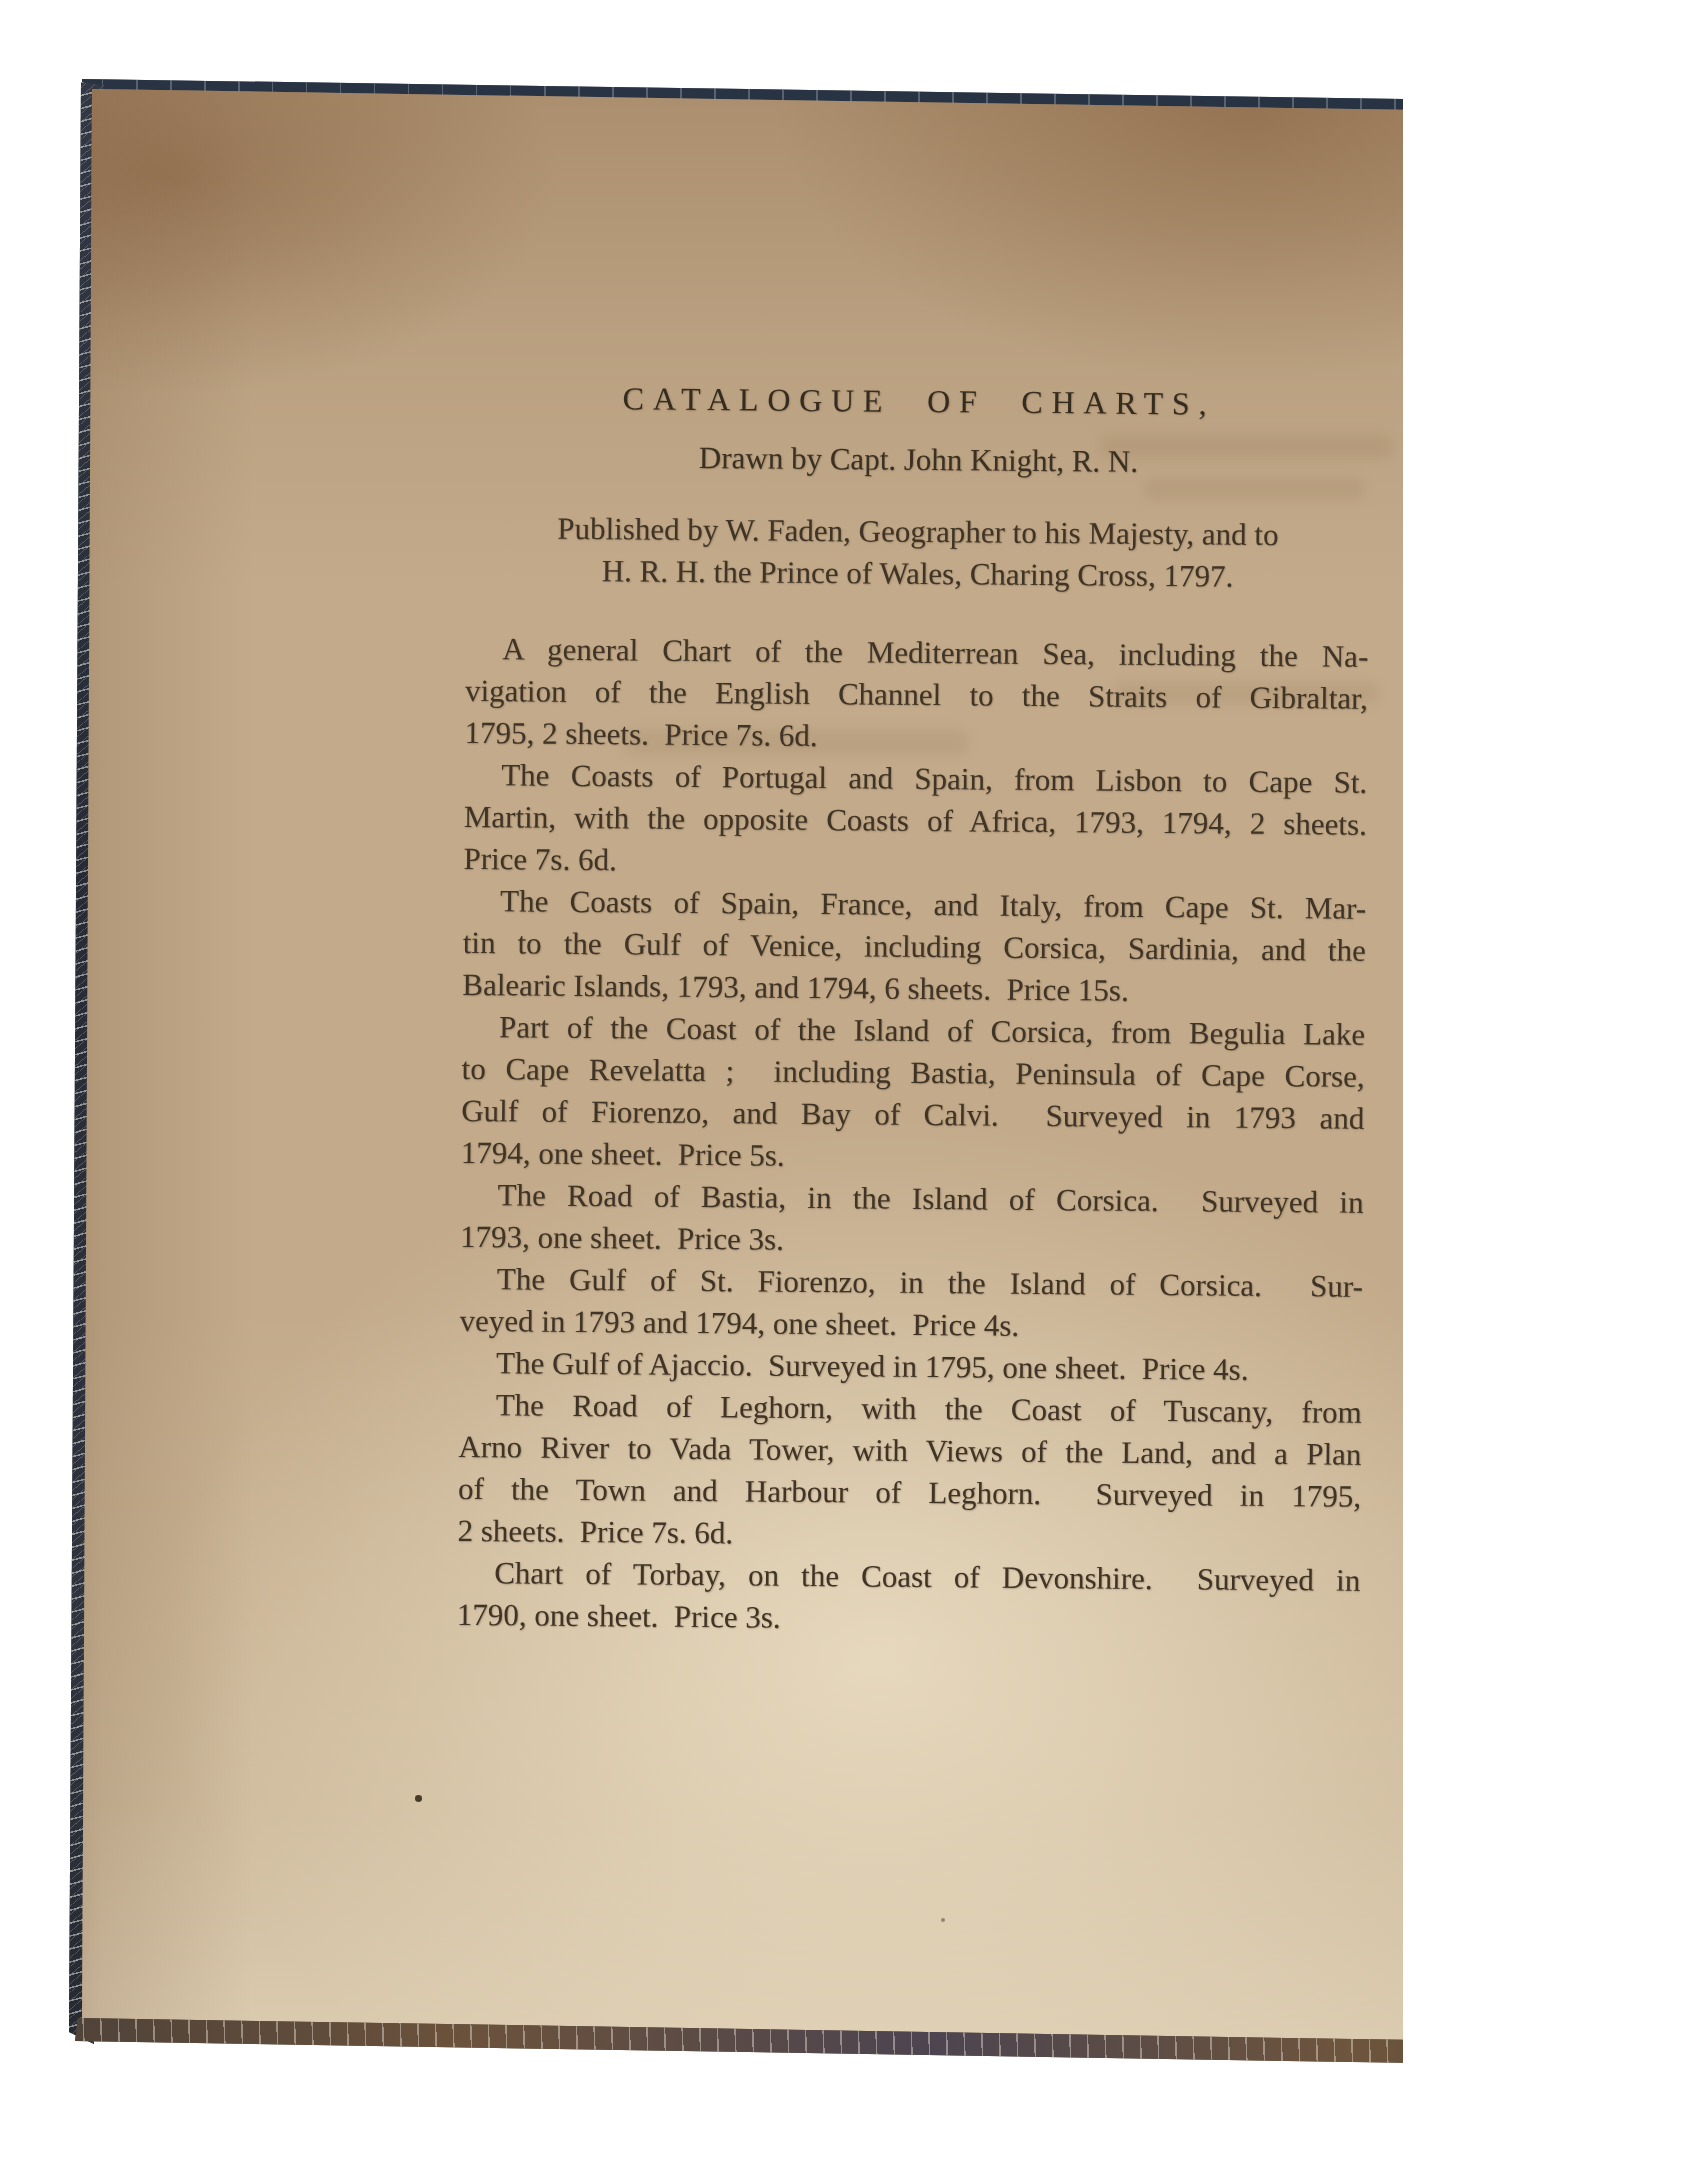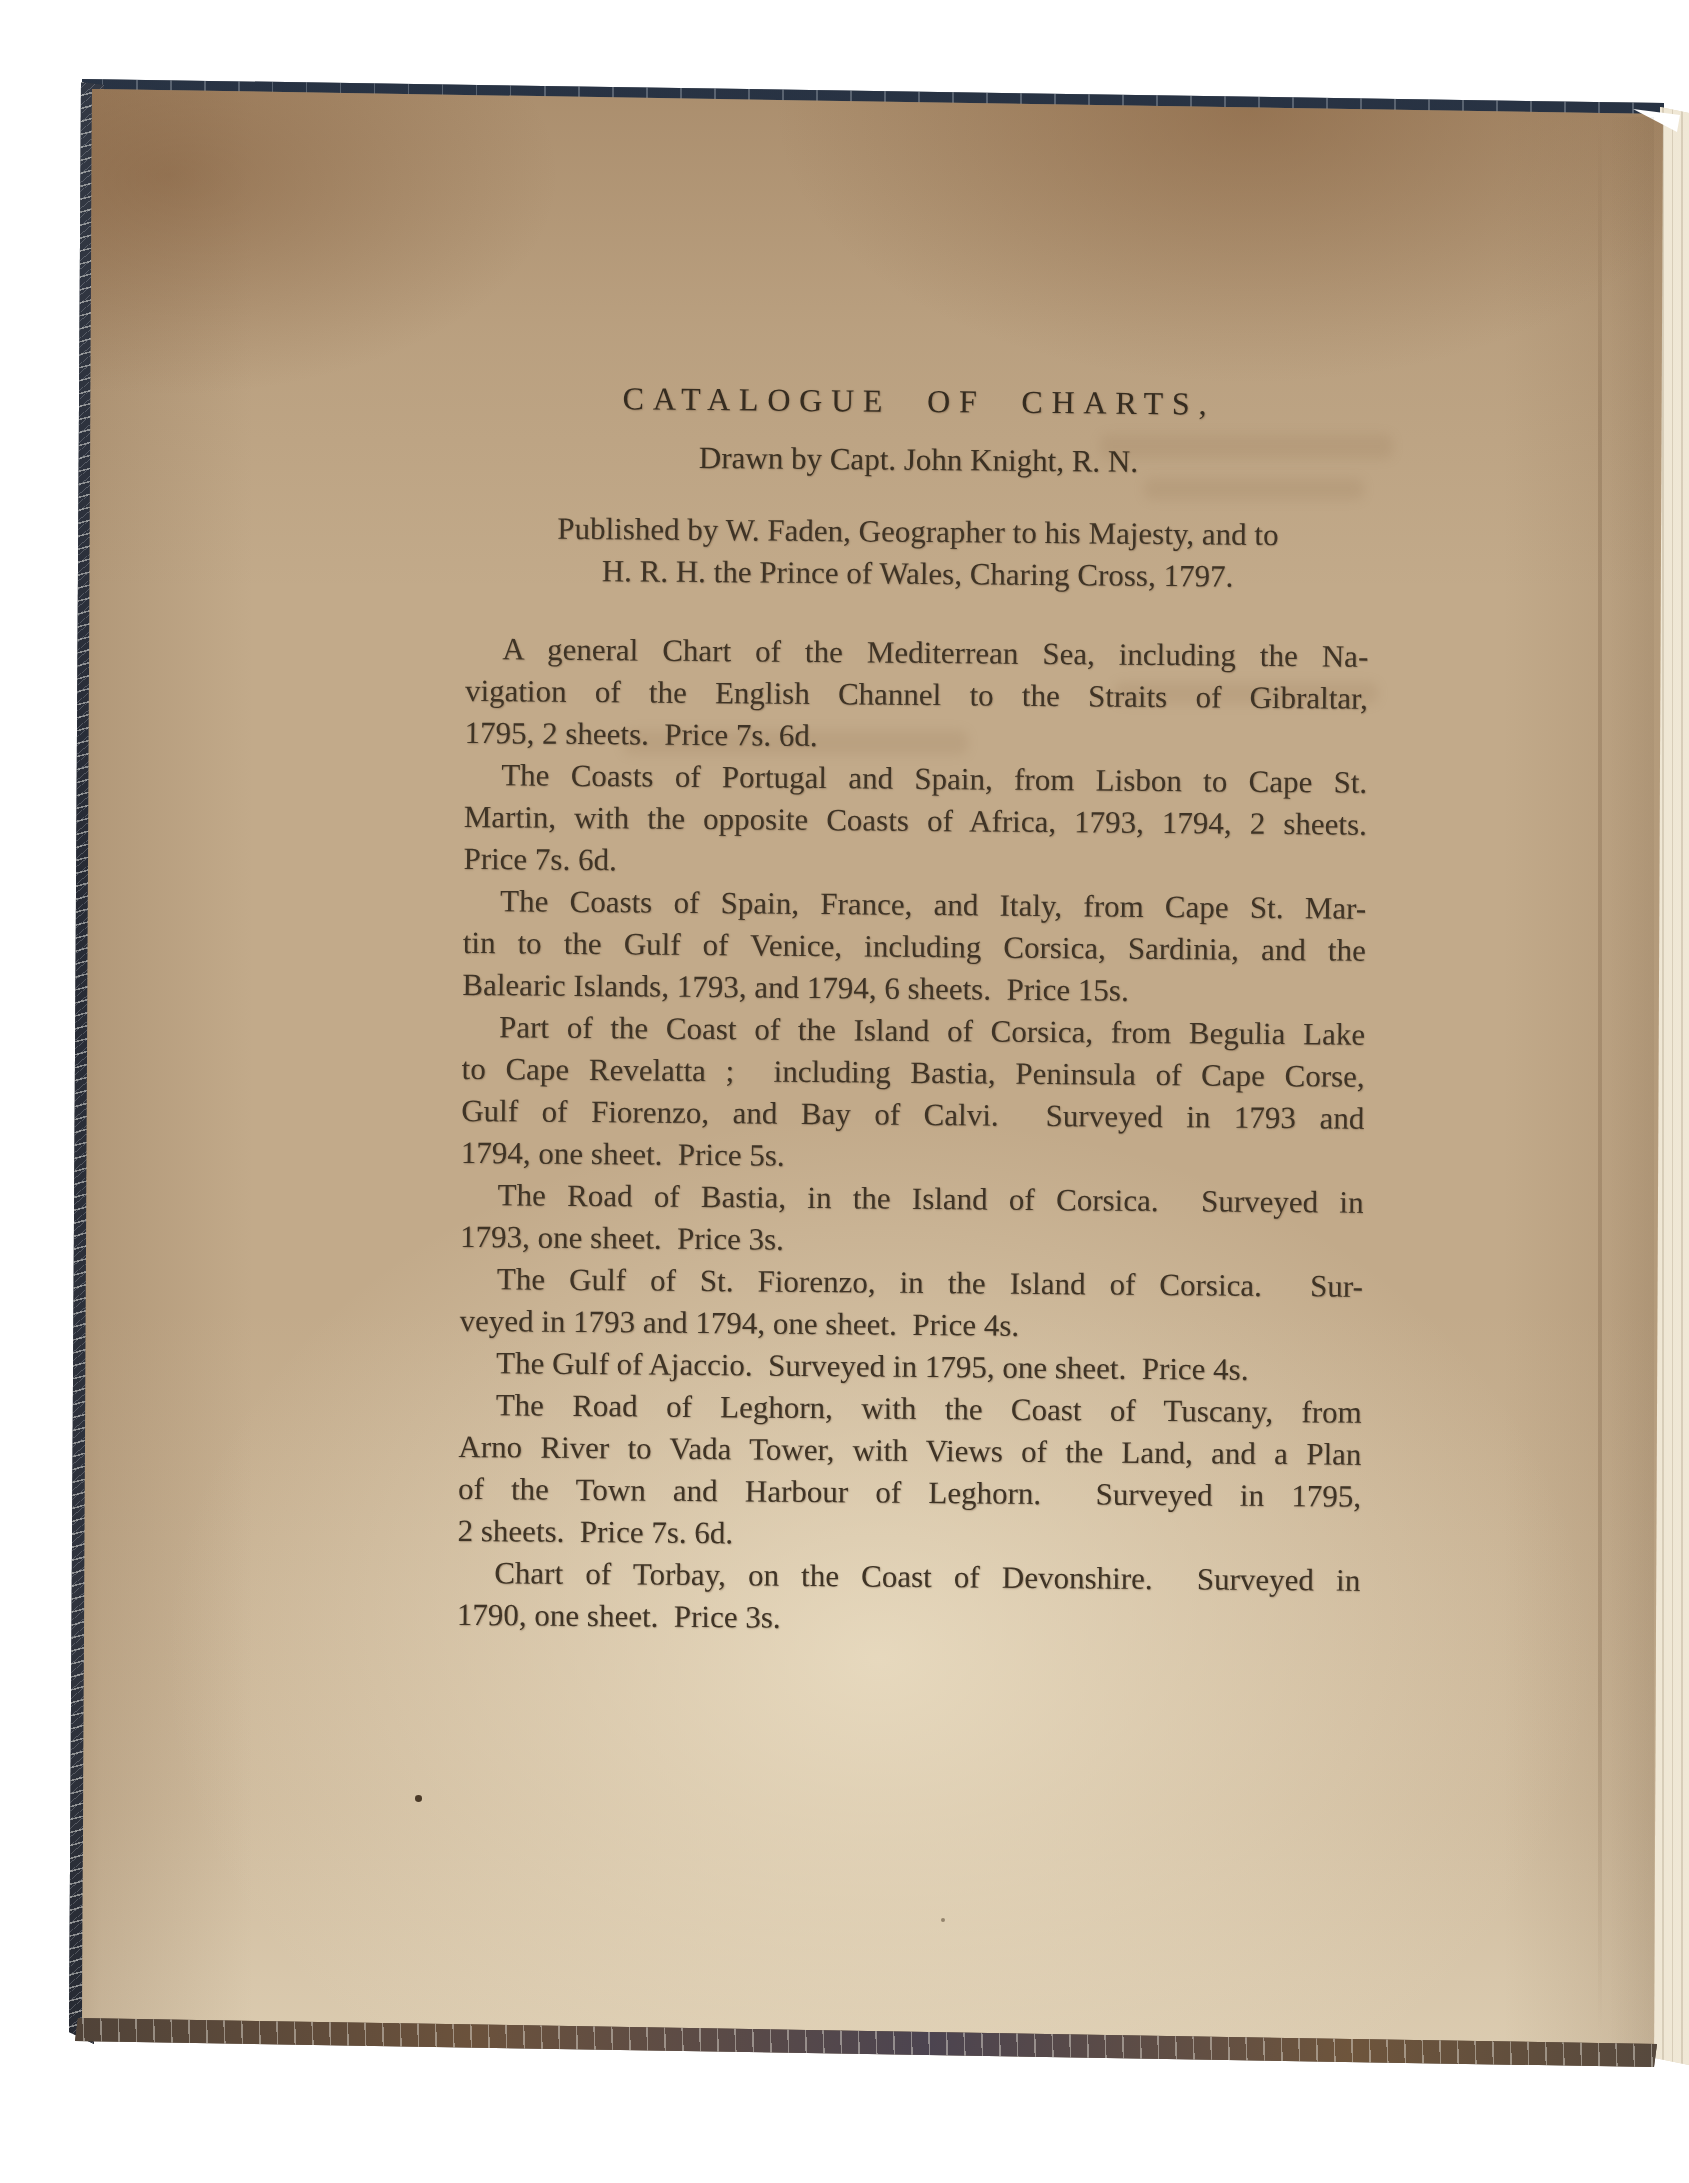--- a/index.html
+++ b/index.html
@@ -1,17 +1,17 @@
 <!DOCTYPE html>
 <html style="font-size:11.7px"><head>
 <meta charset="utf-8">
 <style>
   html,body{margin:0;padding:0;background:#ffffff;}
   #stage{
-    position:relative;width:1689px;height:2183px;overflow:hidden;
+    position:relative;width:1403px;height:2183px;overflow:hidden;
     background:#ffffff;
     font-family:"Liberation Serif","DejaVu Serif",serif;
   }
   
   .cover-top{
     position:absolute;left:0;top:0;width:1689px;height:2183px;
     clip-path:polygon(82px 79px,1664px 103px,1664px 117px,82px 93px);
     background:
       repeating-linear-gradient(90deg, rgba(215,222,228,.28) 0 1.5px, transparent 1.5px 34px),
       linear-gradient(180deg,#33405280 0%,#00000000 60%),

